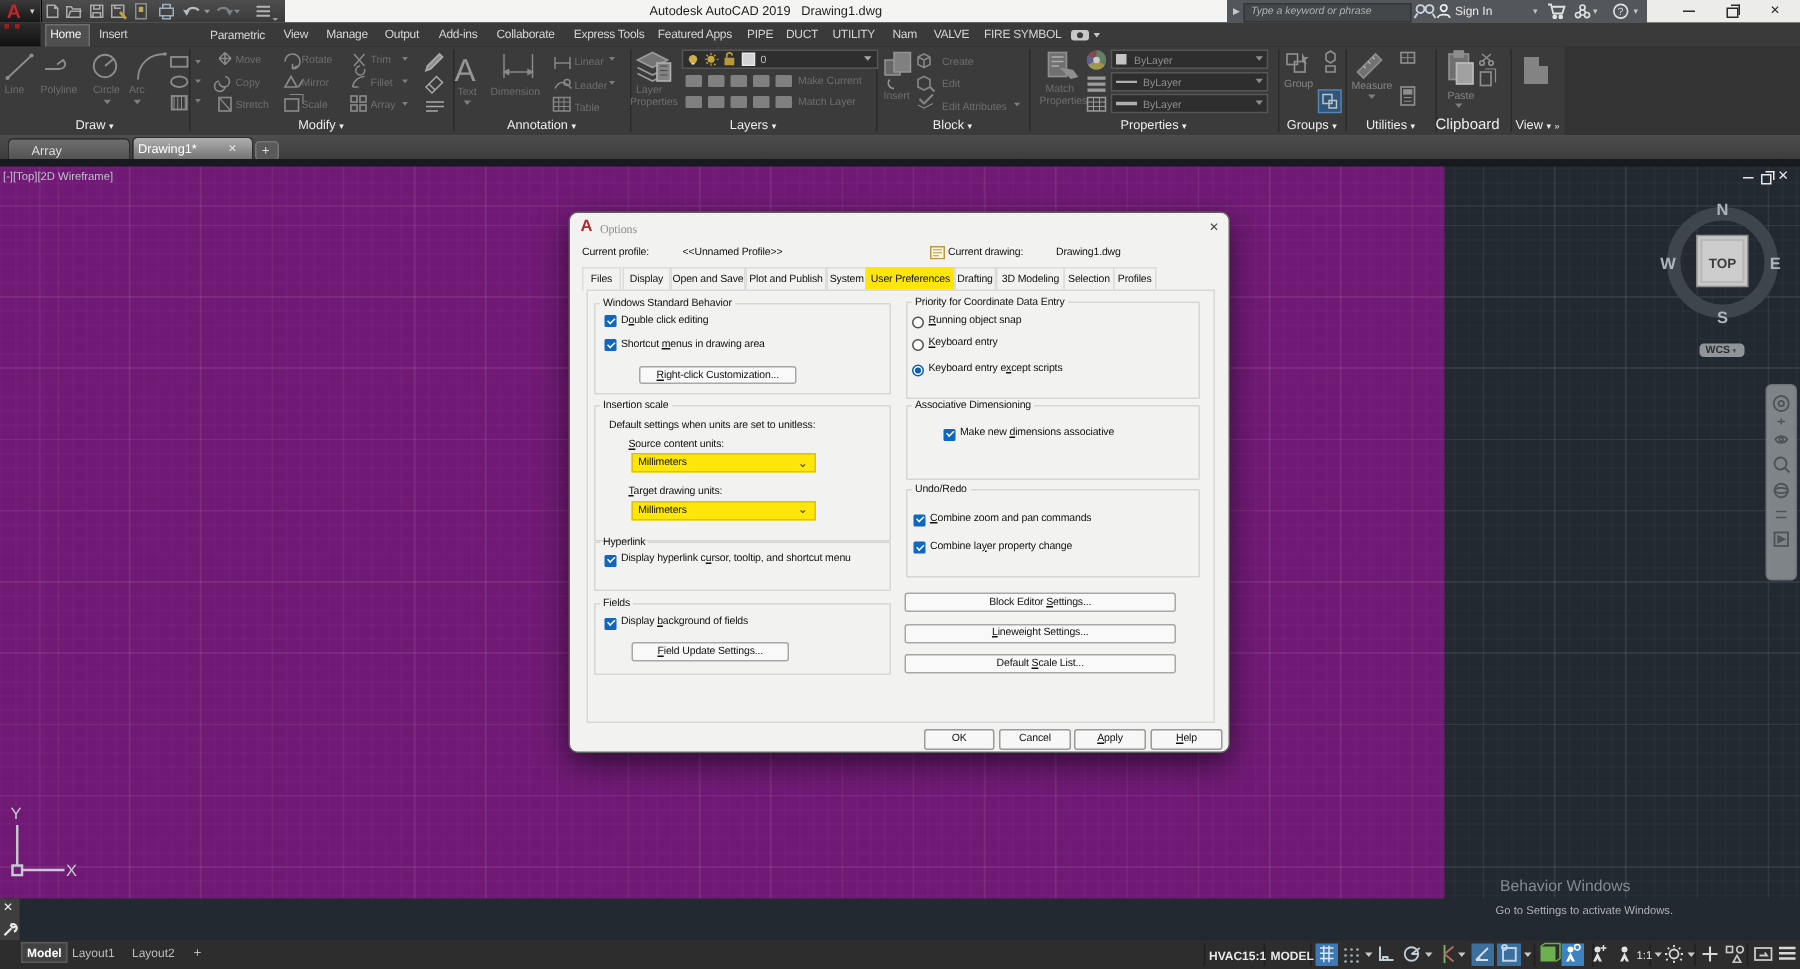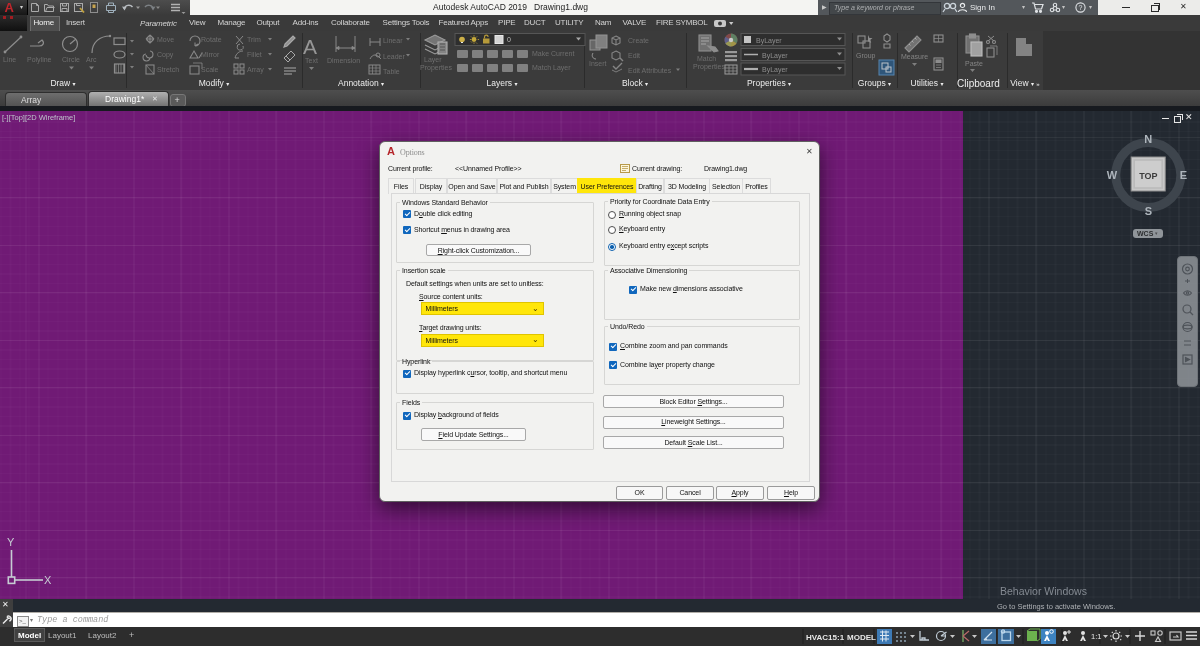--- a/index.html
+++ b/index.html
@@ -110,27 +110,27 @@
 
 <div class="abs" id="menurow" style="left:0;top:15px;width:1200px;height:16px;background:#3a3a3a;font-size:8px;letter-spacing:-0.2px;color:#d4d4d4;">
   <div class="abs" style="left:0;top:0;width:27px;height:16px;background:linear-gradient(#2c2c2c,#101010);">
      <div class="abs" style="left:3px;top:1px;width:3px;height:3px;background:#a01d22;"></div>
      <div class="abs" style="left:10px;top:1px;width:3px;height:3px;background:#a01d22;"></div>
   </div>
   <div class="abs" style="left:29.5px;top:1px;width:28.5px;height:15px;background:#4f4f4f;border:1px solid #6e6e6e;border-bottom:none;"></div>
   <span class="tx" style="left:33.5px;top:3px;color:#f2f2f2;">Home</span>
   <span class="tx" style="left:66px;top:3px;">Insert</span>
   <span class="tx" style="left:97px;top:19px;text-align:center;">Annotate</span>
-  <span class="tx" style="left:140px;top:4px;font-style:italic;">Parametric</span>
+  <span class="tx" style="left:140px;top:4px;">Parametric</span>
   <span class="tx" style="left:189px;top:3px;">View</span>
   <span class="tx" style="left:217.5px;top:3px;">Manage</span>
   <span class="tx" style="left:256.5px;top:3px;">Output</span>
   <span class="tx" style="left:292.5px;top:3px;">Add-ins</span>
   <span class="tx" style="left:331px;top:3px;">Collaborate</span>
-  <span class="tx" style="left:382.5px;top:3px;">Settings Tools</span>
+  <span class="tx" style="left:382.5px;top:3px;">Express Tools</span>
   <span class="tx" style="left:438.5px;top:3px;">Featured Apps</span>
   <span class="tx" style="left:498px;top:3px;">PIPE</span>
   <span class="tx" style="left:524px;top:3px;">DUCT</span>
   <span class="tx" style="left:555px;top:3px;">UTILITY</span>
   <span class="tx" style="left:595px;top:3px;">Nam</span>
   <span class="tx" style="left:622.5px;top:3px;">VALVE</span>
   <span class="tx" style="left:656px;top:3px;">FIRE SYMBOL</span>
   <svg class="abs" style="left:714px;top:4px" width="20" height="9" viewBox="0 0 20 9">
     <rect x="0" y="1" width="12" height="7" rx="2" fill="#c8c8c8"></rect>
         <circle cx="6" cy="4.5" r="2" fill="#3a3a3a"></circle>
@@ -373,21 +373,21 @@
   <div class="tx" style="left:897px;top:47px;width:60px;text-align:center;font-size:8.5px;color:#ededed;">Utilities <span style="font-size:6px;">▾</span></div>
   <div class="tx" style="left:957px;top:47px;width:50px;font-size:10px;color:#ededed;">Clipboard</div>
   <div class="tx" style="left:1007px;top:47px;width:36px;text-align:center;font-size:8.5px;color:#ededed;">View <span style="font-size:6px;">▾</span> <span style="font-size:6px;">»</span></div>
 </div>
 
 <div class="abs" id="filetabs" style="left:0;top:90px;width:1200px;height:16px;background:linear-gradient(#4e4e4e,#3c3c3c);">
   <div class="abs" style="left:5px;top:2px;width:80px;height:14px;background:linear-gradient(#6e6e6e,#515151);border-radius:4px 4px 0 0;border:1px solid #2e2e2e;border-bottom:none;">
     <span class="tx" style="left:15px;top:2px;font-size:8.5px;color:#dedede;">Array</span>
   </div>
   <div class="abs" style="left:88px;top:1px;width:79px;height:15px;background:linear-gradient(#b0b0b0,#6f6f6f);border-radius:4px 4px 0 0;border:1px solid #2e2e2e;border-bottom:none;">
-    <span class="tx" style="left:16px;top:2px;font-size:8.5px;color:#ffffff;">Drawing1*</span>
+    <span class="tx" style="left:3px;top:2px;font-size:8.5px;color:#ffffff;">Drawing1*</span>
     <span class="tx" style="left:63px;top:2.5px;font-size:7px;color:#e5e5e5;">✕</span>
   </div>
   <div class="abs" style="left:170px;top:4px;width:14px;height:11px;background:#5a5a5a;border-radius:3px;border:1px solid #777;">
     <span class="tx" style="left:3.5px;top:-0.5px;font-size:9px;color:#dcdcdc;">+</span>
   </div>
 </div>
 <div class="abs" style="left:0;top:106px;width:1200px;height:5px;background:#171a1f;"></div>
 
 <div class="abs" id="canvas" style="left:0;top:111px;width:963px;height:488px;background:#701a75;">
   <div class="abs" style="left:0;top:0;width:1200px;height:488px;
@@ -451,27 +451,20 @@
 
 <span class="tx" style="left:1000px;top:585px;font-size:10.5px;color:#848a92;z-index:30;">Behavior Windows</span>
 <span class="tx" style="left:997px;top:602px;font-size:7.5px;color:#aeb1b5;z-index:30;">Go to Settings to activate Windows.</span>
 
 <div class="abs" style="left:0;top:599px;width:13px;height:28px;background:#3e3e3e;">
   <span class="tx" style="left:2px;top:1px;font-size:8px;color:#f0f0f0;">✕</span>
   <svg class="abs" style="left:1px;top:15px" width="11" height="11" viewBox="0 0 11 11">
     <path d="M2 9.5 L6.5 5 M6 2.5 a2.6 2.6 0 1 1 2.3 4.6 M6 2.5 l1.2 1.8 1.9 -0.4" stroke="#e8e8e8" stroke-width="1.5" fill="none"></path>
   </svg>
 </div>
-<div class="abs" style="left:13px;top:612px;width:1187px;height:15px;background:#ffffff;border-top:1px solid #b0ada7;">
-  <div class="abs" style="left:4px;top:2.5px;width:10px;height:9px;border:1px solid #8a8a8a;background:#f2f2f2;">
-    <span class="tx" style="left:1px;top:1px;font-size:6px;color:#555;">&gt;_</span>
-  </div>
-  <span class="tx" style="left:17px;top:3px;font-size:6px;color:#777;">▾</span>
-  <span class="tx" style="left:24px;top:2px;font-family:'Liberation Mono',monospace;font-size:8.5px;font-style:italic;color:#9b9b9b;">Type a command</span>
-</div>
 
 <div class="abs" id="statusbar" style="left:0;top:627px;width:1200px;height:19px;background:#2d2d2d;">
   <div class="abs" style="left:14px;top:1px;width:29px;height:12px;background:#414141;border:1px solid #5a5a5a;">
     <span class="tx" style="left:3px;top:1.5px;font-size:8px;font-weight:bold;color:#ffffff;">Model</span>
   </div>
   <span class="tx" style="left:48px;top:4px;font-size:8px;color:#bdbdbd;">Layout1</span>
   <span class="tx" style="left:88px;top:4px;font-size:8px;color:#bdbdbd;">Layout2</span>
   <span class="tx" style="left:129px;top:3px;font-size:9px;color:#bdbdbd;">+</span>
   <svg class="abs" style="left:800px;top:0" width="400" height="19" viewBox="0 0 400 19">
     <g font-family="Liberation Sans">

